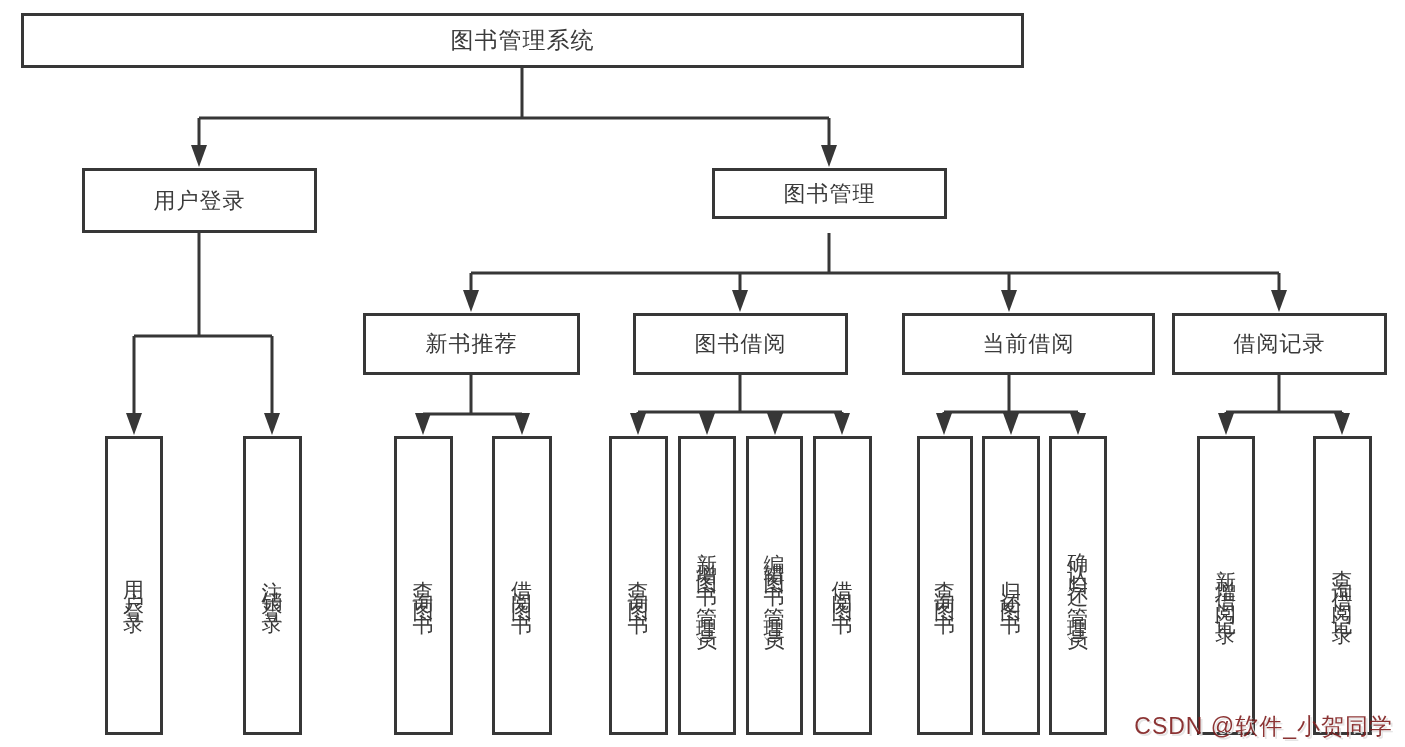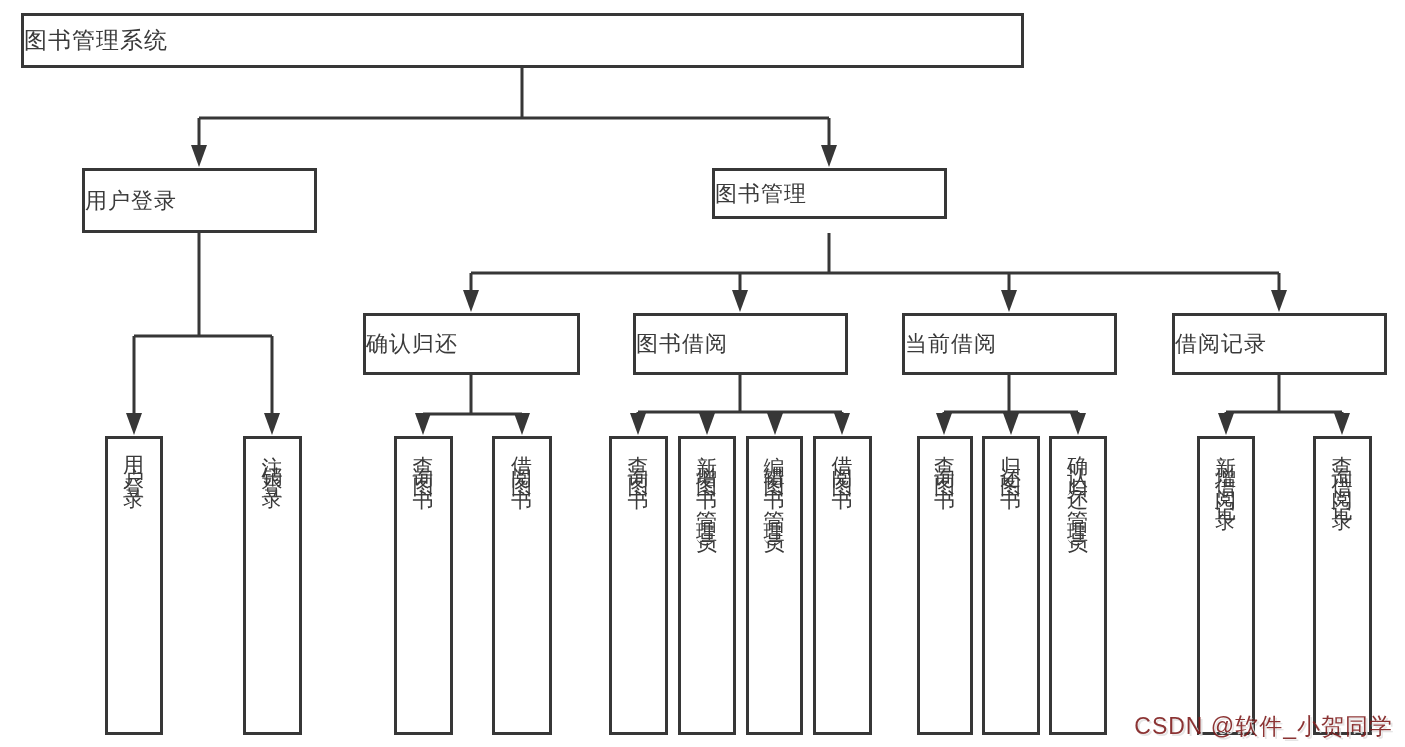--- a/index.html
+++ b/index.html
@@ -4,21 +4,21 @@
 <style>
   html,body{margin:0;padding:0;background:#fff;}
   .stage{
     position:relative;width:1405px;height:747px;background:#fff;overflow:hidden;
     font-family:"Liberation Sans","DejaVu Sans",sans-serif;
   }
   .wires{position:absolute;left:0;top:0;z-index:0;}
   .box{
     position:absolute;box-sizing:border-box;background:#fff;
     border:3px solid #373737;color:#3a3a3a;
-    display:flex;align-items:center;justify-content:flex-start;
+    display:flex;align-items:center;justify-content:center;
     z-index:1;
   }
   .h{font-size:22px;letter-spacing:1px;white-space:nowrap;}
   .root-box{font-size:23px;}
   .v{
     writing-mode:vertical-lr;text-orientation:mixed;
     font-size:21px;letter-spacing:11px;line-height:1;
   }
   .v span{display:inline-block;}
   .watermark{
@@ -80,26 +80,26 @@
   </div>
 
   <div class="box h" style="left:82px;top:168px;width:235px;height:65px">
     <span>用户登录</span>
   </div>
   <div class="box h" style="left:712px;top:168px;width:235px;height:51px">
     <span>图书管理</span>
   </div>
 
   <div class="box h" style="left:363px;top:313px;width:217px;height:62px">
-    <span>确认归还</span>
+    <span>新书推荐</span>
   </div>
   <div class="box h" style="left:633px;top:313px;width:215px;height:62px">
     <span>图书借阅</span>
   </div>
-  <div class="box h" style="left:902px;top:313px;width:215px;height:62px">
+  <div class="box h" style="left:902px;top:313px;width:253px;height:62px">
     <span>当前借阅</span>
   </div>
   <div class="box h" style="left:1172px;top:313px;width:215px;height:62px">
     <span>借阅记录</span>
   </div>
 
   <div class="box v" style="left:105px;top:436px;width:58px;height:299px">
     <span>用户登录</span>
   </div>
   <div class="box v" style="left:243px;top:436px;width:59px;height:299px">

